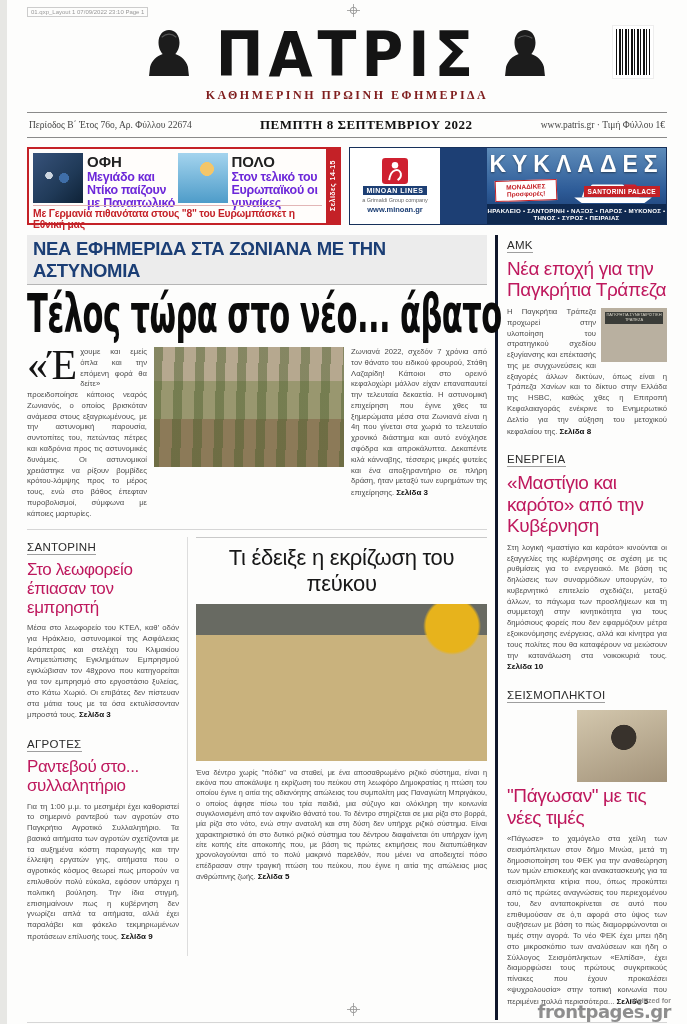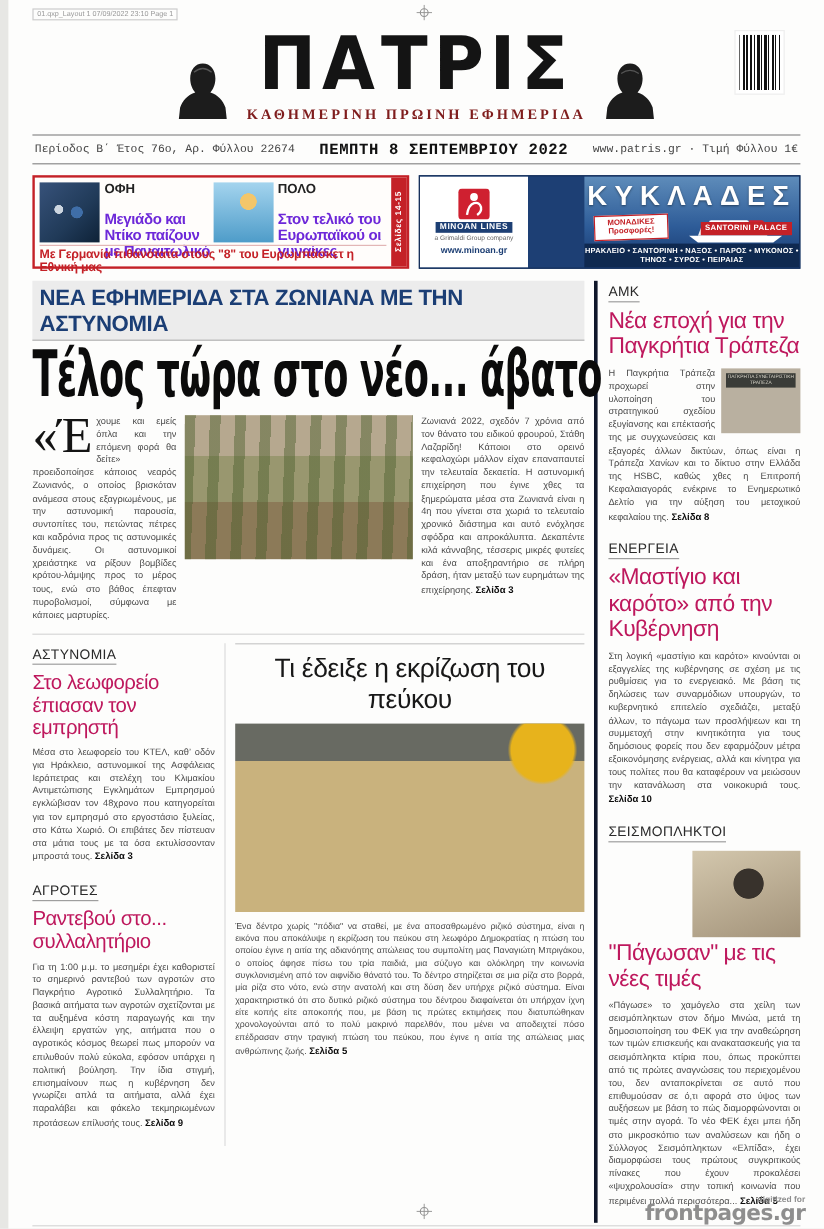--- a/index.html
+++ b/index.html
@@ -19,21 +19,21 @@
   
   .printbar {
     display: inline-block; margin-top: 3px;
     border: 1px solid #ccc; padding: 1px 3px;
     font-size: 6px; color: #999; line-height: 1;
   }
   .regmark { position: absolute; width: 13px; height: 13px; opacity: .7; }
   .regmark.top { left: 50%; top: 4px; }
   .regmark.bottom { left: 50%; bottom: 8px; }
   
-  .masthead { position: relative; display: flex; align-items: flex-end; justify-content: center; gap: 16px; padding: 8px 0 2px; }
+  .masthead { position: relative; display: flex; align-items: flex-start; justify-content: center; gap: 16px; padding: 8px 0 2px; }
   .portrait { width: 42px; height: 54px; }
   .mast-center { text-align: center; }
   .mast-title {
     font-family: "DejaVu Sans", sans-serif;
     font-size: 57px; font-weight: 800; letter-spacing: 5px;
     line-height: 1; color: #141414; transform: scaleY(1.08);
   }
   .mast-sub {
     font-family: "Liberation Serif", serif;
     font-weight: 700; font-size: 12px; letter-spacing: 2.5px;
@@ -43,32 +43,32 @@
     position: absolute; right: 14px; top: 8px;
     width: 40px; height: 52px;
     background: repeating-linear-gradient(90deg,#111 0 1px,#fff 1px 3px,#111 3px 5px,#fff 5px 6px);
     border: 3px solid #fff; outline: 1px solid #eee;
   }
   
   .dateline {
     display: flex; justify-content: space-between; align-items: center;
     border-top: 1px solid #8a8a8a; border-bottom: 1px solid #8a8a8a;
     margin-top: 7px; padding: 4px 2px;
-    font-family: Liberation Mono, monospace; font-size: 9.5px; color: #444;
+    font-family: Liberation Serif, serif; font-size: 9.5px; color: #444;
   }
   .dateline .date { font-weight: 700; font-size: 13px; color: #111; letter-spacing: .5px; }
   
   .teaser-row { display: flex; gap: 8px; margin-top: 9px; height: 78px; }
   .teaser-box {
     position: relative; width: 314px; border: 2px solid #c42127;
     display: flex; flex-wrap: wrap; padding: 4px 17px 2px 4px; background: #fffdfb;
   }
   .teaser { display: flex; gap: 4px; width: 50%; height: 52px; }
   .t-photo { width: 50px; height: 50px; flex: none; }
-  .t-kicker { font-size: 11px; font-weight: 700; color: #222; margin-bottom: 13px; }
+  .t-kicker { font-size: 15px; font-weight: 700; color: #222; margin-bottom: 1px; }
   .t-head { font-size: 12.5px; font-weight: 700; line-height: 1.03; color: #6d28d9; letter-spacing: -.3px; }
   .teaser-strip {
     width: 100%; border-top: 1px solid #e2b6b6; padding-top: 2px;
     font-size: 10.3px; font-weight: 700; color: #c42127; line-height: 1.1; letter-spacing: -.2px;
   }
   .pages-tab {
     position: absolute; right: 0; top: 0; bottom: 0; width: 13px;
     background: #c42127; color: #fff; font-size: 7px; font-weight: 700;
     writing-mode: vertical-rl; transform: rotate(180deg);
     display: flex; align-items: center; justify-content: center; letter-spacing: .5px;
@@ -261,21 +261,21 @@
         <div class="lead-col-right bodytext">
           <span>Ζωνιανά 2022, σχεδόν 7 χρόνια από τον θάνατο του ειδικού φρουρού, Στάθη Λαζαρίδη! Κάποιοι στο ορεινό κεφαλοχώρι μάλλον είχαν επαναπαυτεί την τελευταία δεκαετία. Η αστυνομική επιχείρηση που έγινε χθες τα ξημερώματα μέσα στα Ζωνιανά είναι η 4η που γίνεται στα χωριά το τελευταίο χρονικό διάστημα και αυτό ενόχλησε σφόδρα και απροκάλυπτα. Δεκαπέντε κιλά κάνναβης, τέσσερις μικρές φυτείες και ένα αποξηραντήριο σε πλήρη δράση, ήταν μεταξύ των ευρημάτων της επιχείρησης.</span> <span class="pageref">Σελίδα 3</span>
         </div>
       </div>
 
       <div class="hr"></div>
 
       <div class="mid-band">
         <div class="mid-left">
           <div class="article">
-            <span class="kicker">ΑΣΤΥΝΟΜΙΑ</span>
+            <span class="kicker">ΣΑΝΤΟΡΙΝΗ</span>
             <h3 class="art-head">Στο λεωφορείο έπιασαν τον εμπρηστή</h3>
             <p class="bodytext"><span>Μέσα στο λεωφορείο του ΚΤΕΛ, καθ’ οδόν για Ηράκλειο, αστυνομικοί της Ασφάλειας Ιεράπετρας και στελέχη του Κλιμακίου Αντιμετώπισης Εγκλημάτων Εμπρησμού εγκλώβισαν τον 48χρονο που κατηγορείται για τον εμπρησμό στο εργοστάσιο ξυλείας, στο Κάτω Χωριό. Οι επιβάτες δεν πίστευαν στα μάτια τους με τα όσα εκτυλίσσονταν μπροστά τους.</span> <span class="pageref">Σελίδα 3</span></p>
           </div>
           <div class="article">
             <span class="kicker">ΑΓΡΟΤΕΣ</span>
             <h3 class="art-head">Ραντεβού στο... συλλαλητήριο</h3>
             <p class="bodytext"><span>Για τη 1:00 μ.μ. το μεσημέρι έχει καθοριστεί το σημερινό ραντεβού των αγροτών στο Παγκρήτιο Αγροτικό Συλλαλητήριο. Τα βασικά αιτήματα των αγροτών σχετίζονται με τα αυξημένα κόστη παραγωγής και την έλλειψη εργατών γης, αιτήματα που ο αγροτικός κόσμος θεωρεί πως μπορούν να επιλυθούν πολύ εύκολα, εφόσον υπάρχει η πολιτική βούληση. Την ίδια στιγμή, επισημαίνουν πως η κυβέρνηση δεν γνωρίζει απλά τα αιτήματα, αλλά έχει παραλάβει και φάκελο τεκμηριωμένων προτάσεων επίλυσής τους.</span> <span class="pageref">Σελίδα 9</span></p>
           </div>
         </div>
         <div class="center-art">

